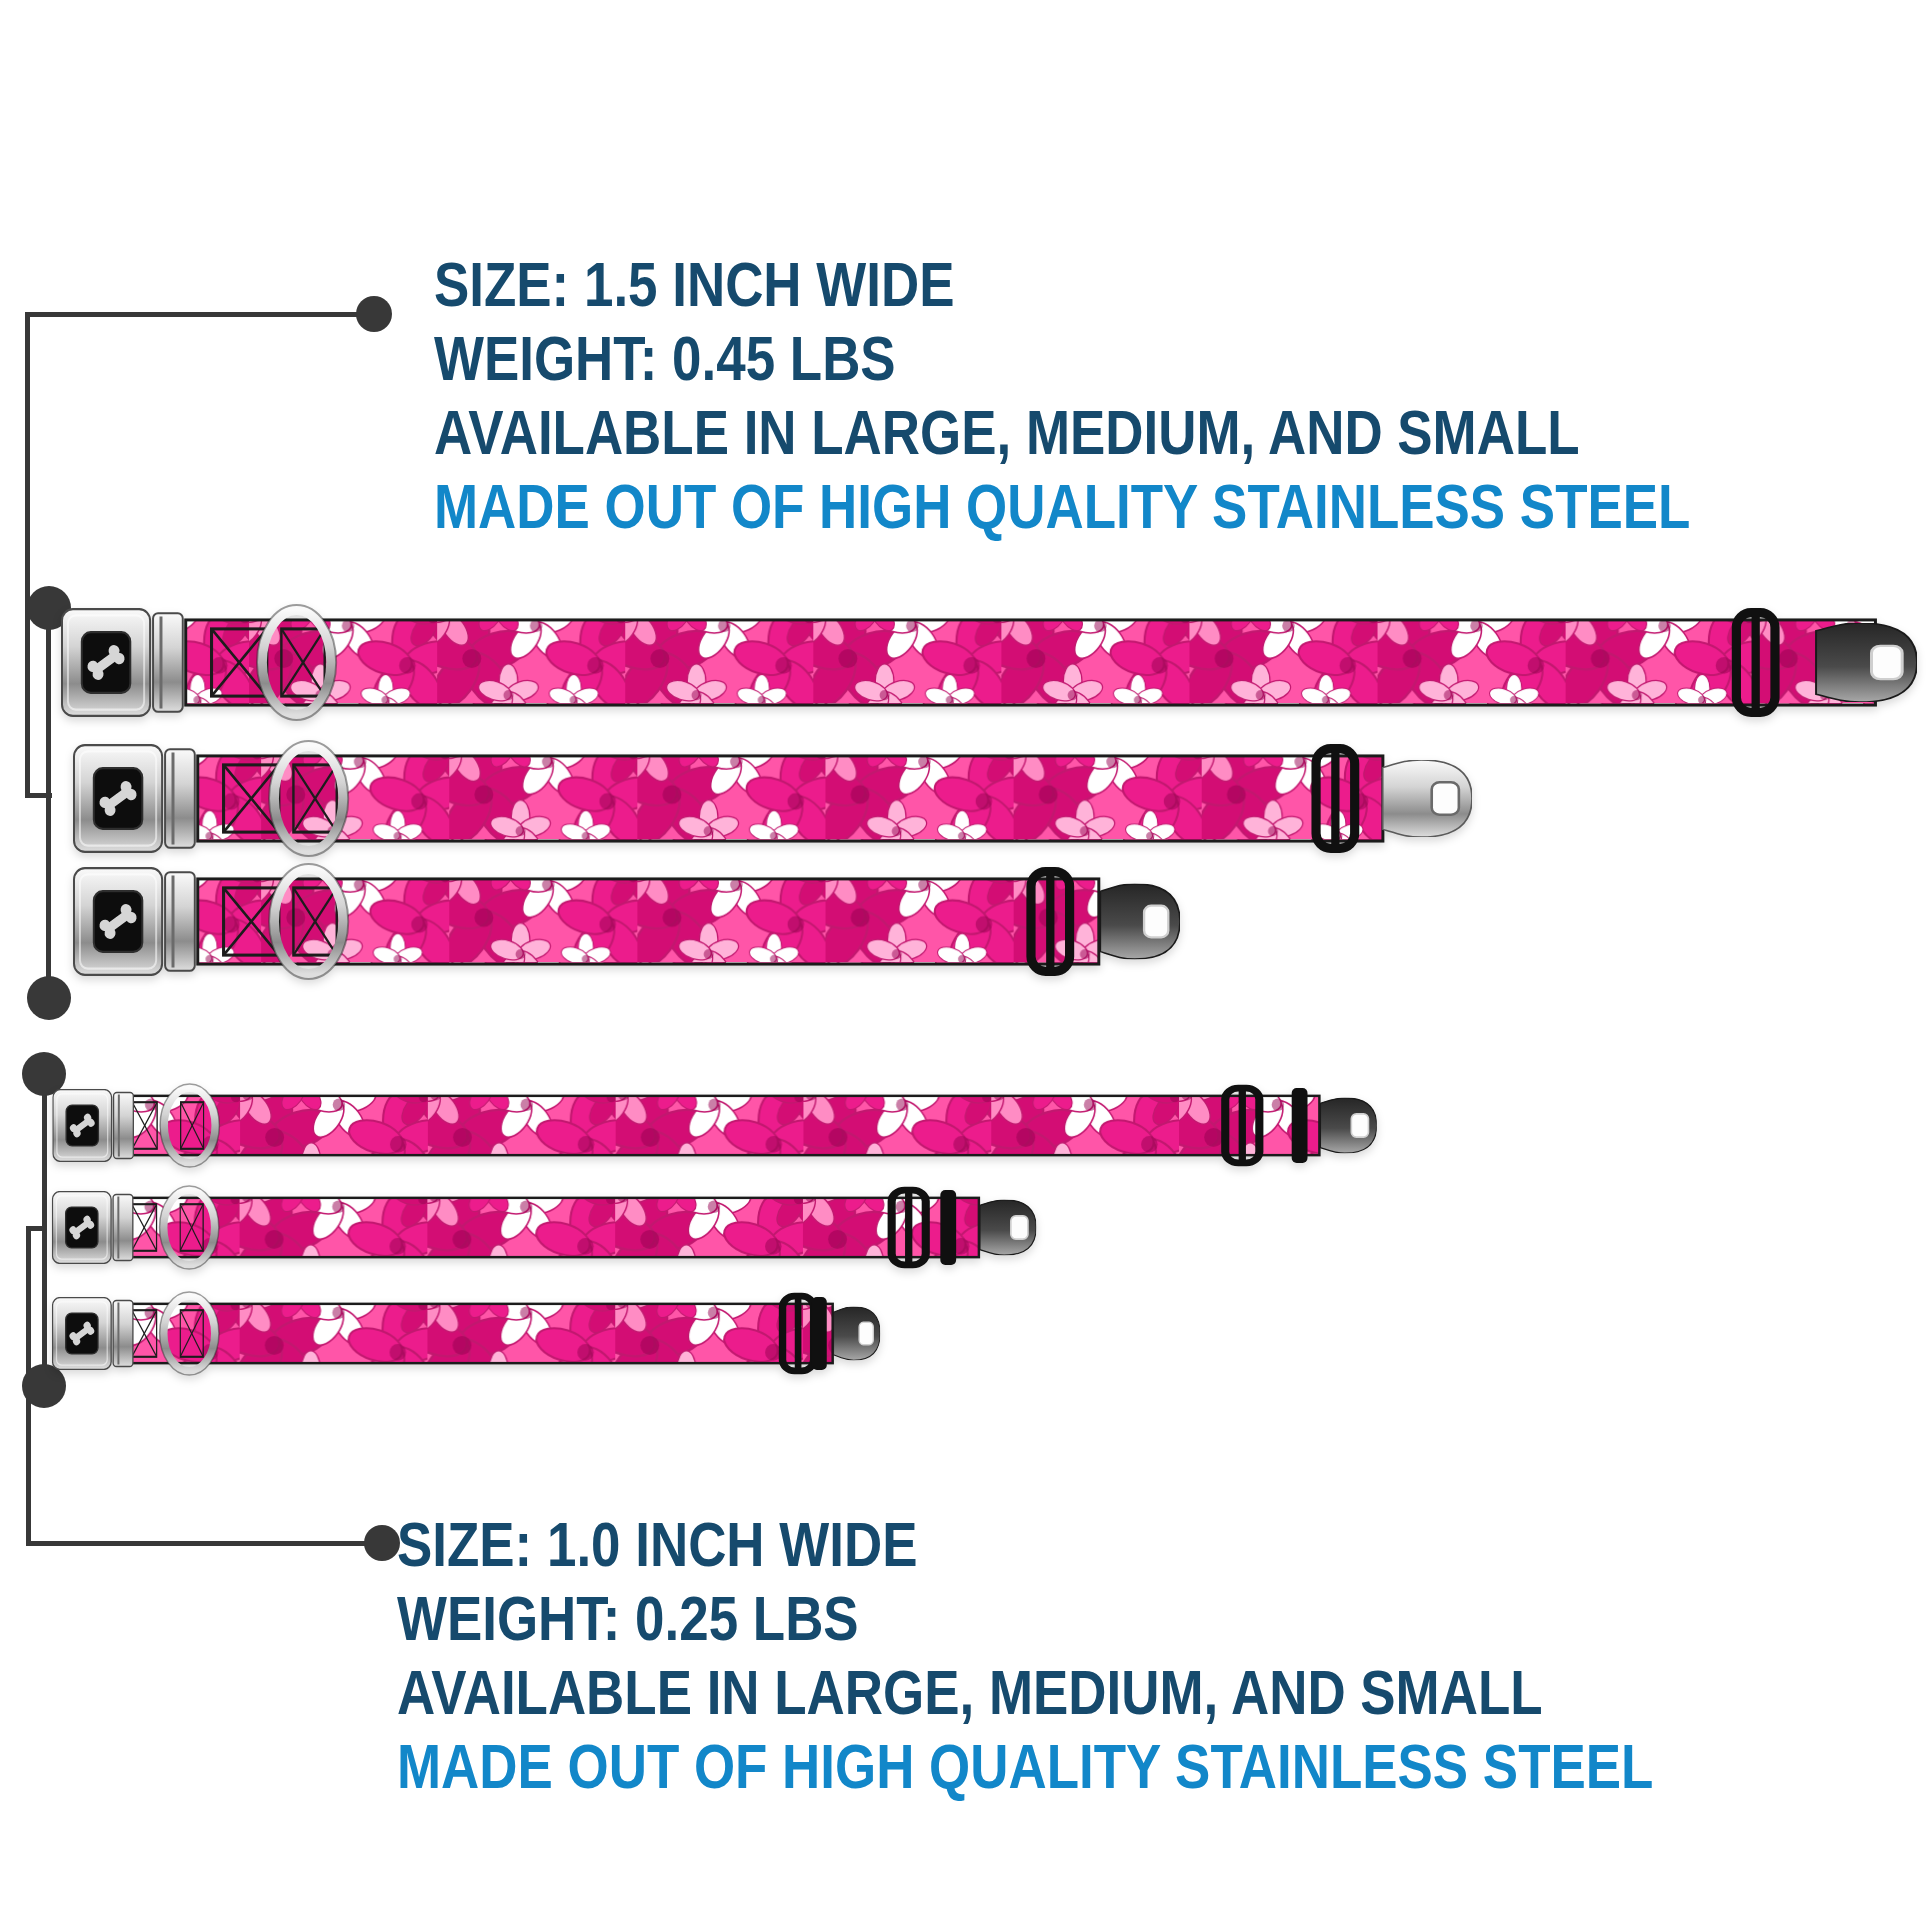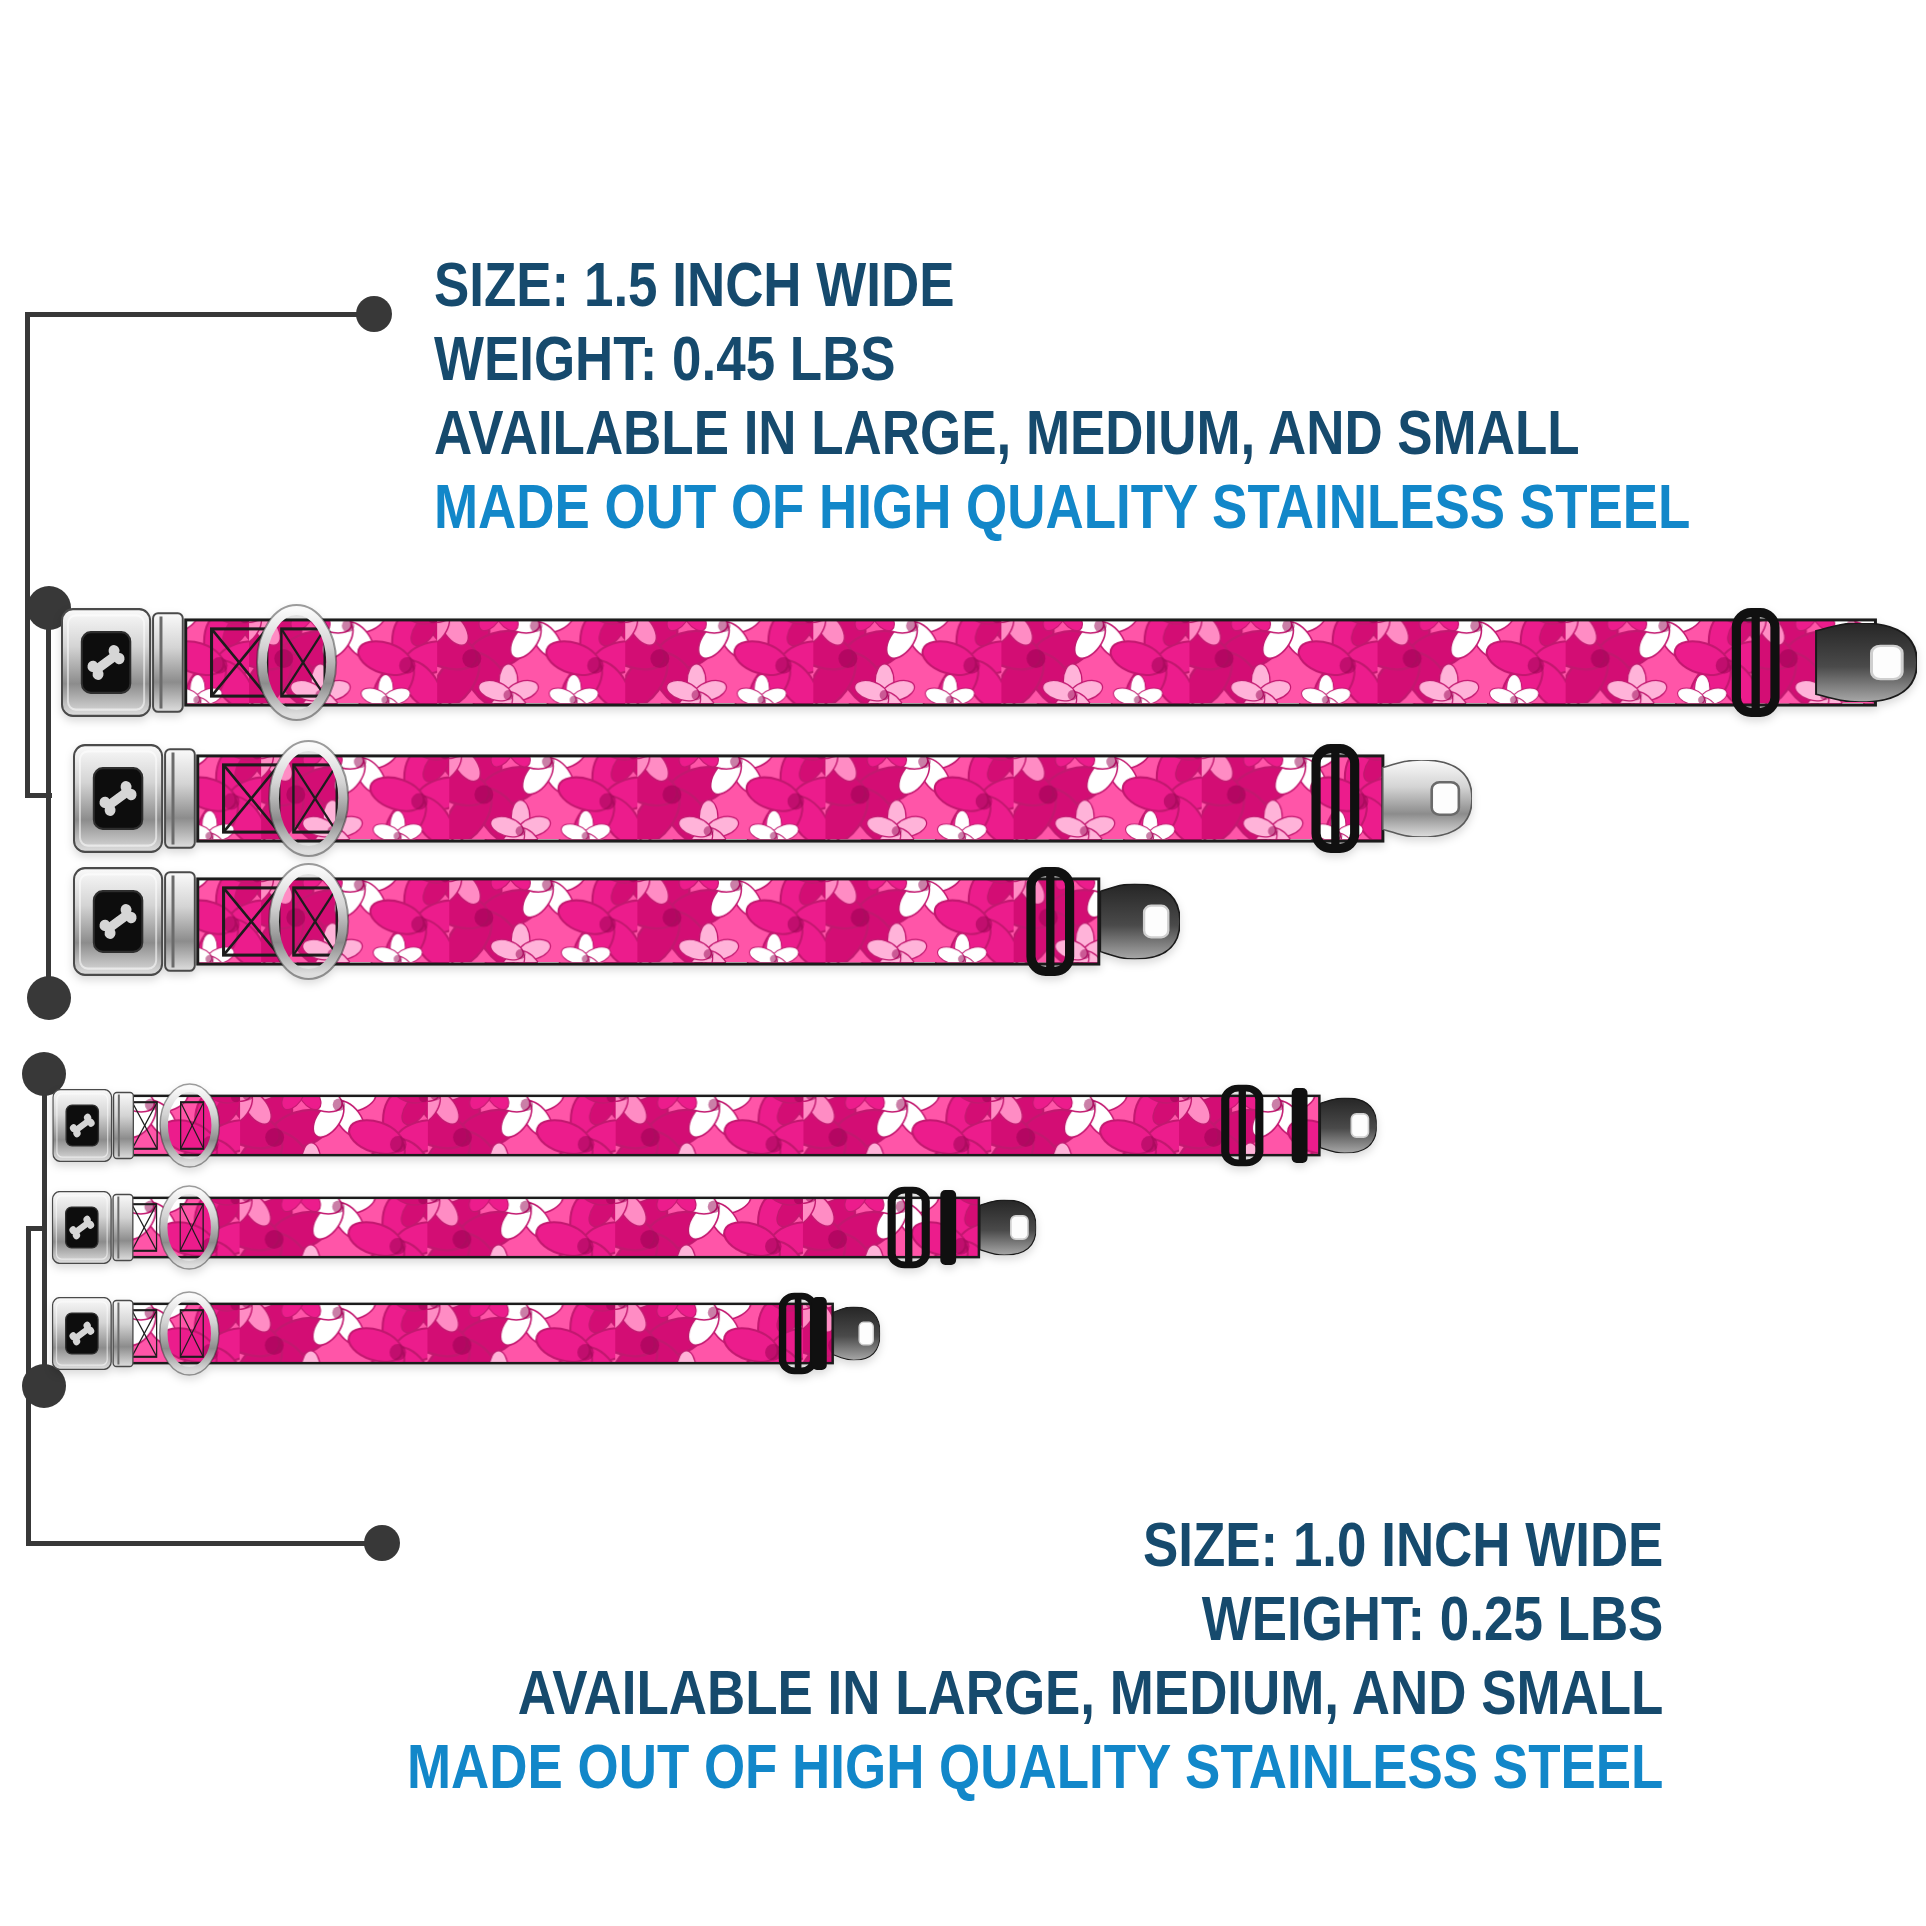--- a/index.html
+++ b/index.html
@@ -4,21 +4,21 @@
 <style>
   html,body{margin:0;padding:0;background:#ffffff;}
   .canvas{position:relative;width:1927px;height:1927px;background:#ffffff;overflow:hidden;
           font-family:"Liberation Sans",sans-serif;margin-top:44px;}
   
   .spec{position:absolute;font-weight:700;font-size:63px;line-height:74px;color:#164a6d;
         letter-spacing:0px;white-space:nowrap;}
   .spec .ln{display:block;transform:scaleX(.84);transform-origin:left center;}
   .spec .accent{color:#1287c9;}
   .spec-top{left:434px;top:203px;}
-  .spec-bottom{left:407px;top:1463px;text-align:right;}
+  .spec-bottom{left:397px;top:1463px;}
   
   .cl{position:absolute;background:#383838;}
   .dot{position:absolute;background:#383838;border-radius:50%;}
   
   .collar{position:absolute;filter:drop-shadow(0 4px 4px rgba(0,0,0,.15));}
 </style>
 </head>
 <body>
 
 <div class="canvas">

